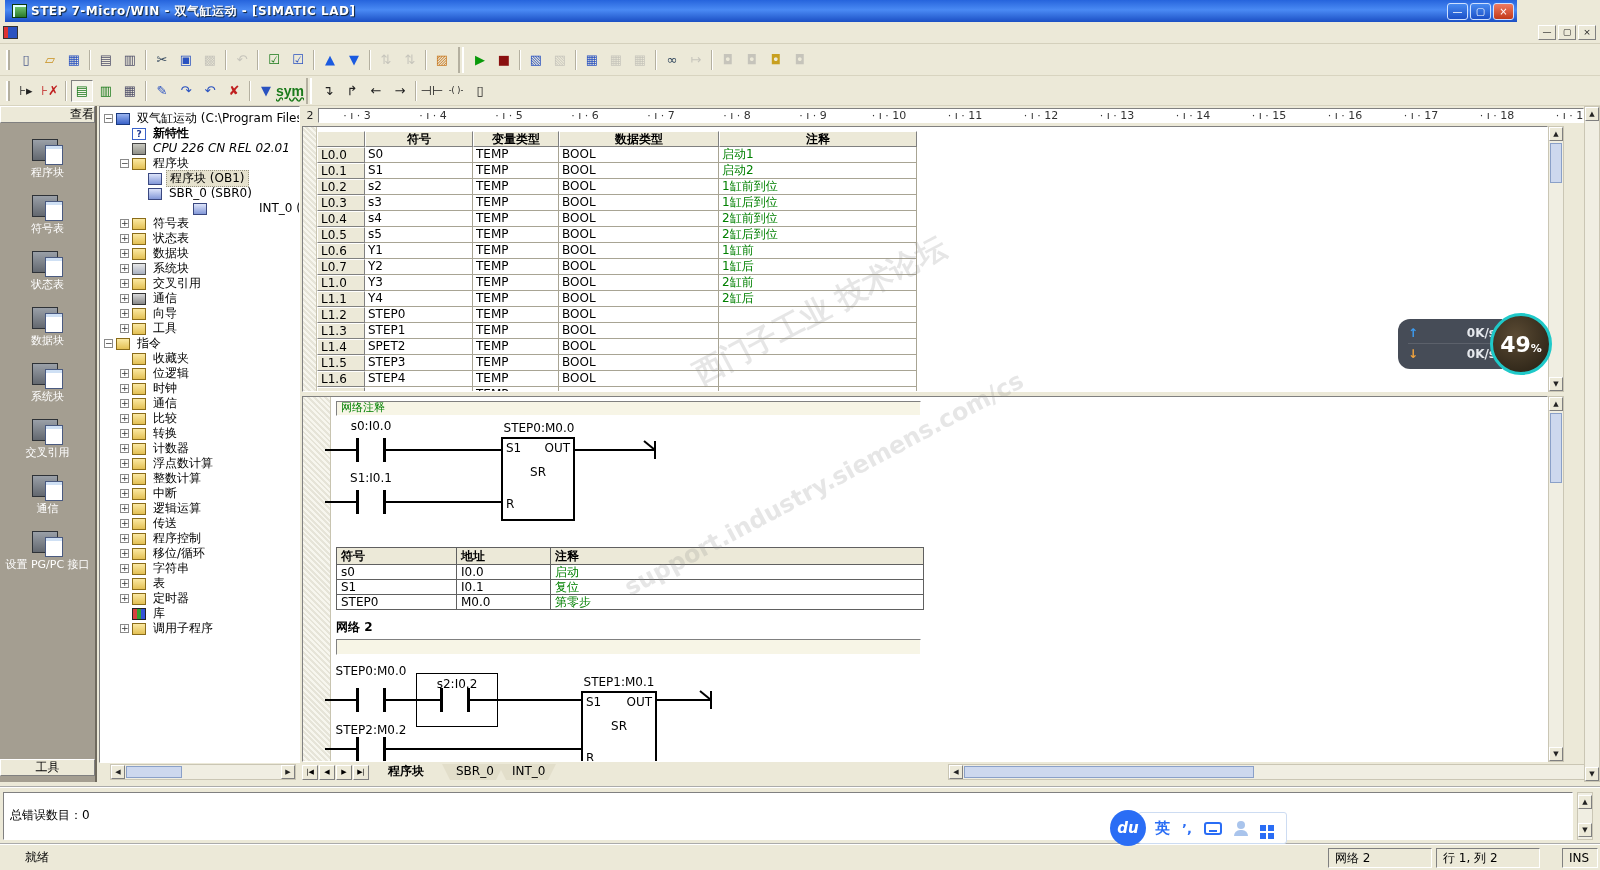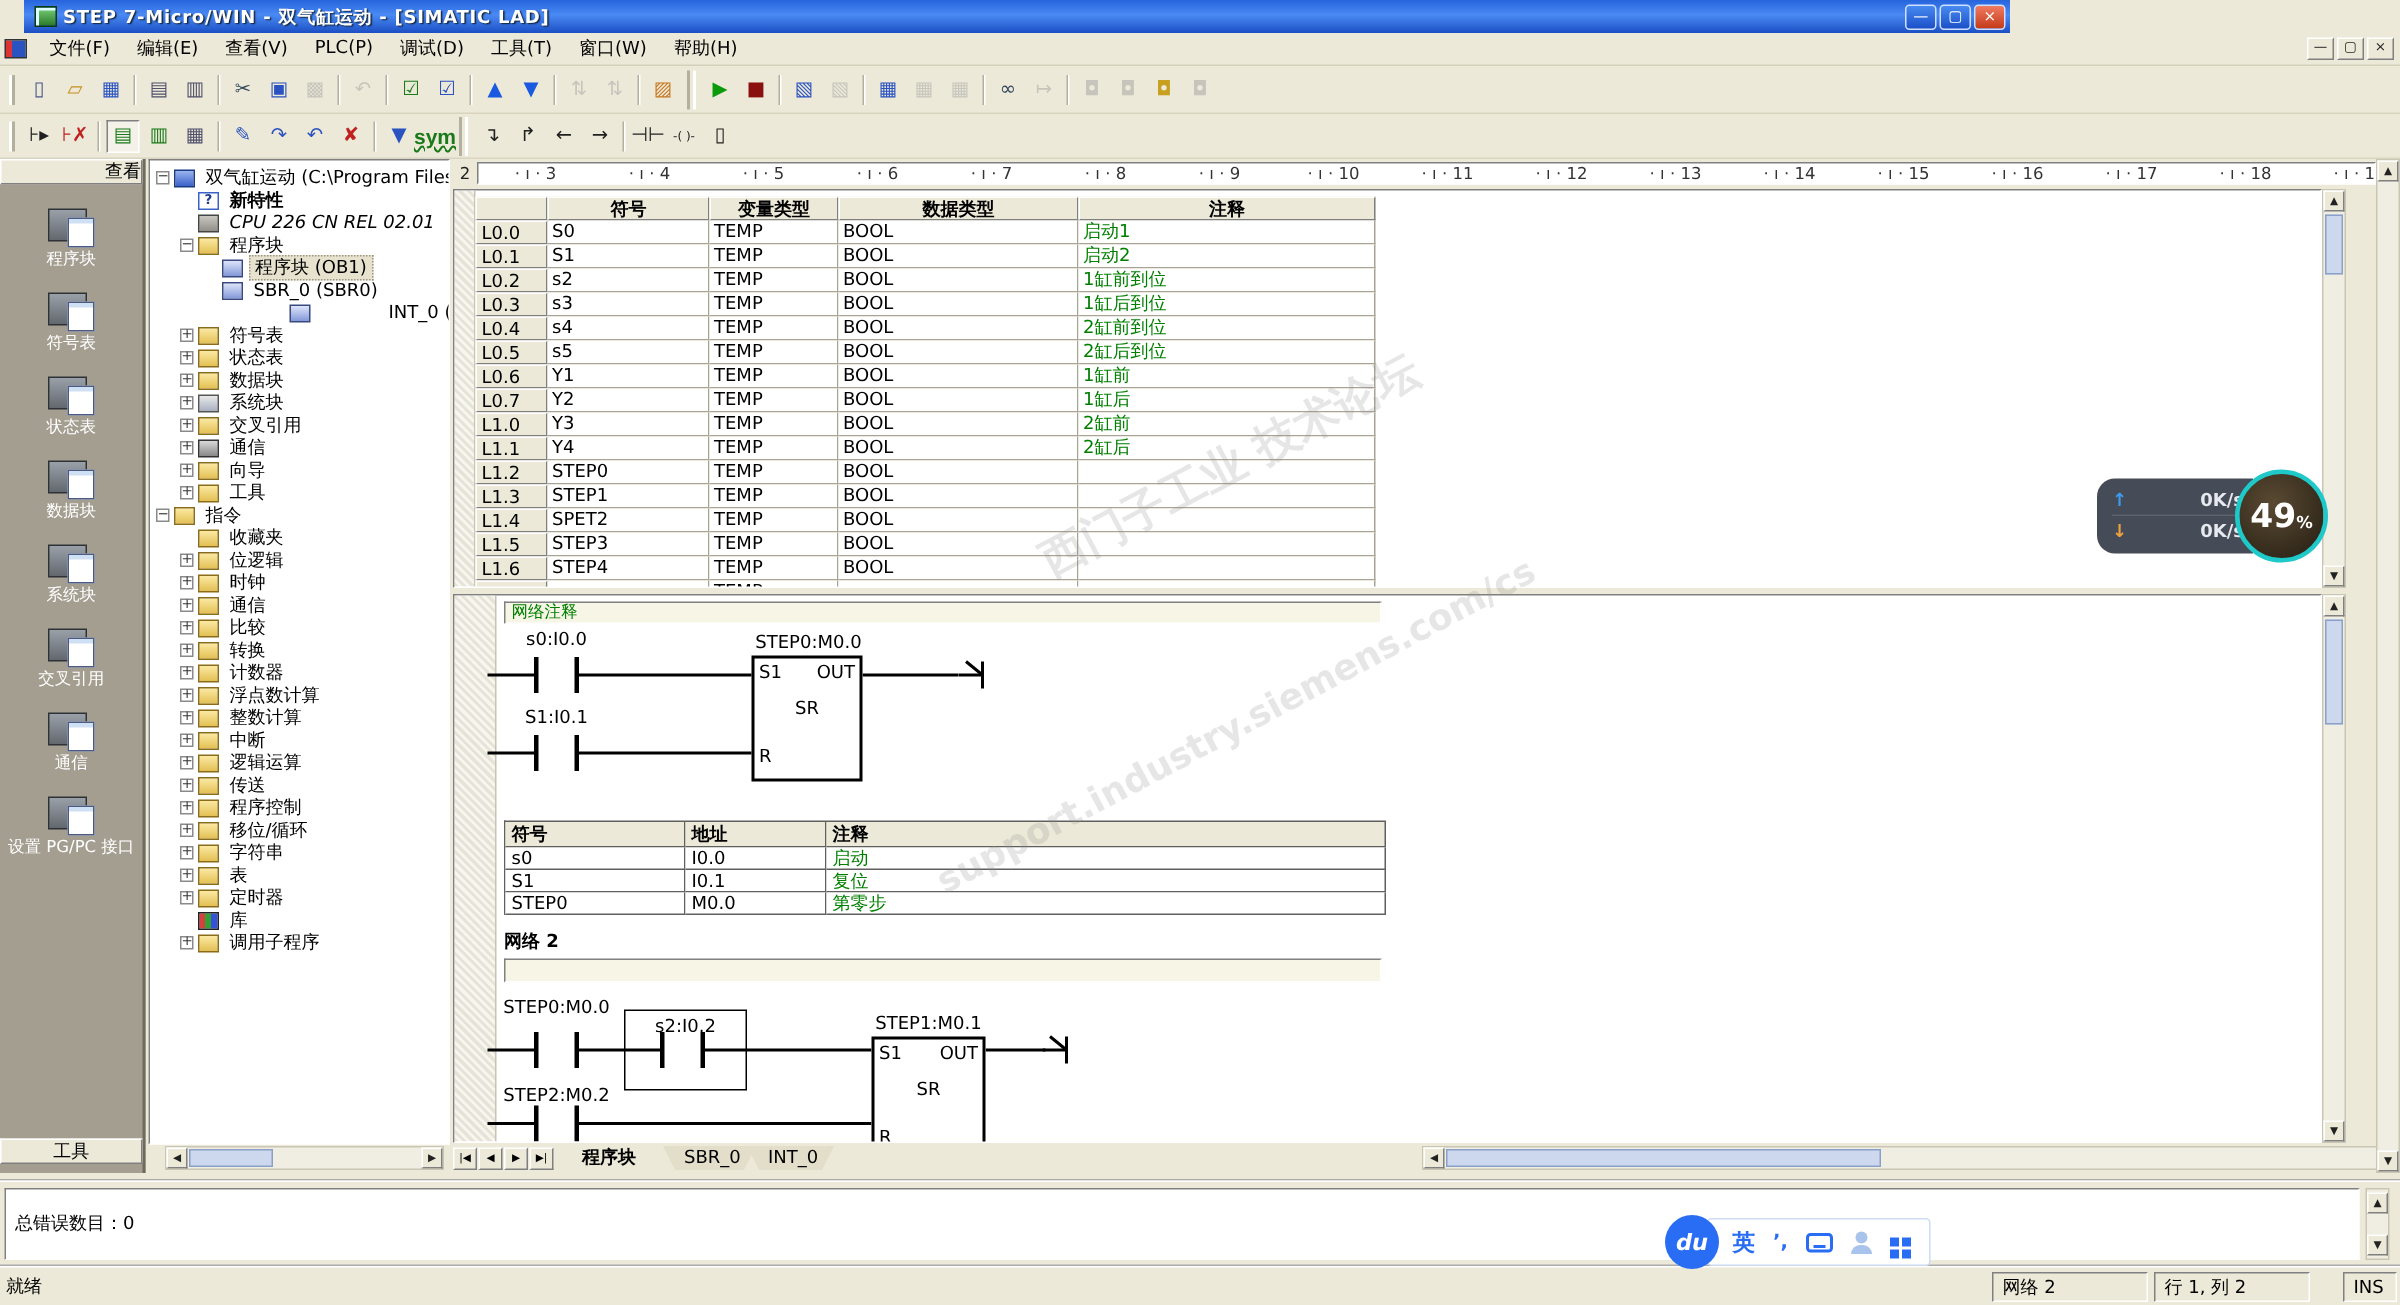--- a/index.html
+++ b/index.html
@@ -3,21 +3,21 @@
 <meta charset="utf-8">
 <style>
   * { margin:0; padding:0; box-sizing:border-box; }
   html,body { background:#555; }
   .screen{
     position:relative; width:1600px; height:870px; overflow:hidden;
     background:#ece9d8; font-family:"DejaVu Sans","Liberation Sans",sans-serif;
     font-size:12px; color:#000; user-select:none;
   }
   
-  .titlebar{position:absolute;left:16px;top:0;width:1324px;height:22px;
+  .titlebar{position:absolute;left:5px;top:0;width:1512px;height:22px;
     background:linear-gradient(180deg,#2664dc 0%,#4a8af4 45%,#1b4fc4 100%);
     display:flex;align-items:center;padding:0 3px;}
   .app-icon{width:15px;height:14px;margin:0 4px;background:linear-gradient(#7ad07a,#2a7a2a);
     border:1px solid #0c3a0c;box-shadow:inset 2px 2px 0 #dff;}
   .titletext{color:#fff;font-weight:bold;font-size:12px;letter-spacing:.5px;
     text-shadow:1px 1px 1px #123;}
   .win-btns{margin-left:auto;display:flex;gap:2px;}
   .wbtn{width:21px;height:17px;border-radius:3px;border:1px solid #cfe0ff;color:#fff;
     font-size:10px;line-height:15px;text-align:center;
     background:linear-gradient(#478af0,#1c50c8);}
@@ -190,30 +190,20 @@
     <span class="titletext">STEP 7-Micro/WIN - 双气缸运动 - [SIMATIC LAD]</span>
     <span class="win-btns">
       <span class="wbtn">—</span>
       <span class="wbtn">▢</span>
       <span class="wbtn close">×</span>
     </span>
   </div>
 
   <div class="menubar">
     <span class="child-icon"></span>
-    <span id="menuItems" style="display:flex;">
-        <span class="menu-item">文件(F)</span>
-        <span class="menu-item">编辑(E)</span>
-        <span class="menu-item">查看(V)</span>
-        <span class="menu-item">PLC(P)</span>
-        <span class="menu-item">调试(D)</span>
-        <span class="menu-item">工具(T)</span>
-        <span class="menu-item">窗口(W)</span>
-        <span class="menu-item">帮助(H)</span>
-      </span>
     <span class="mdi-btns">
       <span class="mbtn">—</span>
       <span class="mbtn">▢</span>
       <span class="mbtn">×</span>
     </span>
   </div>
 
   <div class="toolbar tb1" id="tb1">
       <div class="grip"></div>
       <button class="tbtn">
@@ -814,21 +804,21 @@
     <div class="outbox">
       <span>总错误数目：0</span>
     </div>
     <div class="vscroll" style="left:1577px;top:4px;height:48px;">
       <span class="sbtn" style="top:2px;">▲</span>
       <span class="sbtn" style="bottom:2px;">▼</span>
     </div>
   </div>
 
   <div class="statusbar">
-    <span style="margin-left:4px;">就绪</span>
+    <span style="margin-left:25px;">就绪</span>
     <span class="spanel" style="left:1328px;width:104px;">网络 2</span>
     <span class="spanel" style="left:1436px;width:104px;">行 1, 列 2</span>
     <span class="spanel" style="left:1562px;width:36px;">INS</span>
   </div>
 
   <div class="watermark" style="left:680px;top:290px;font-size:30px;transform:rotate(-28deg);">西门子工业 技术论坛</div>
   <div class="watermark" style="left:600px;top:470px;font-size:24px;transform:rotate(-28deg);">support.industry.siemens.com/cs</div>
 
   <div class="speed">
     <div class="speed-pill">

